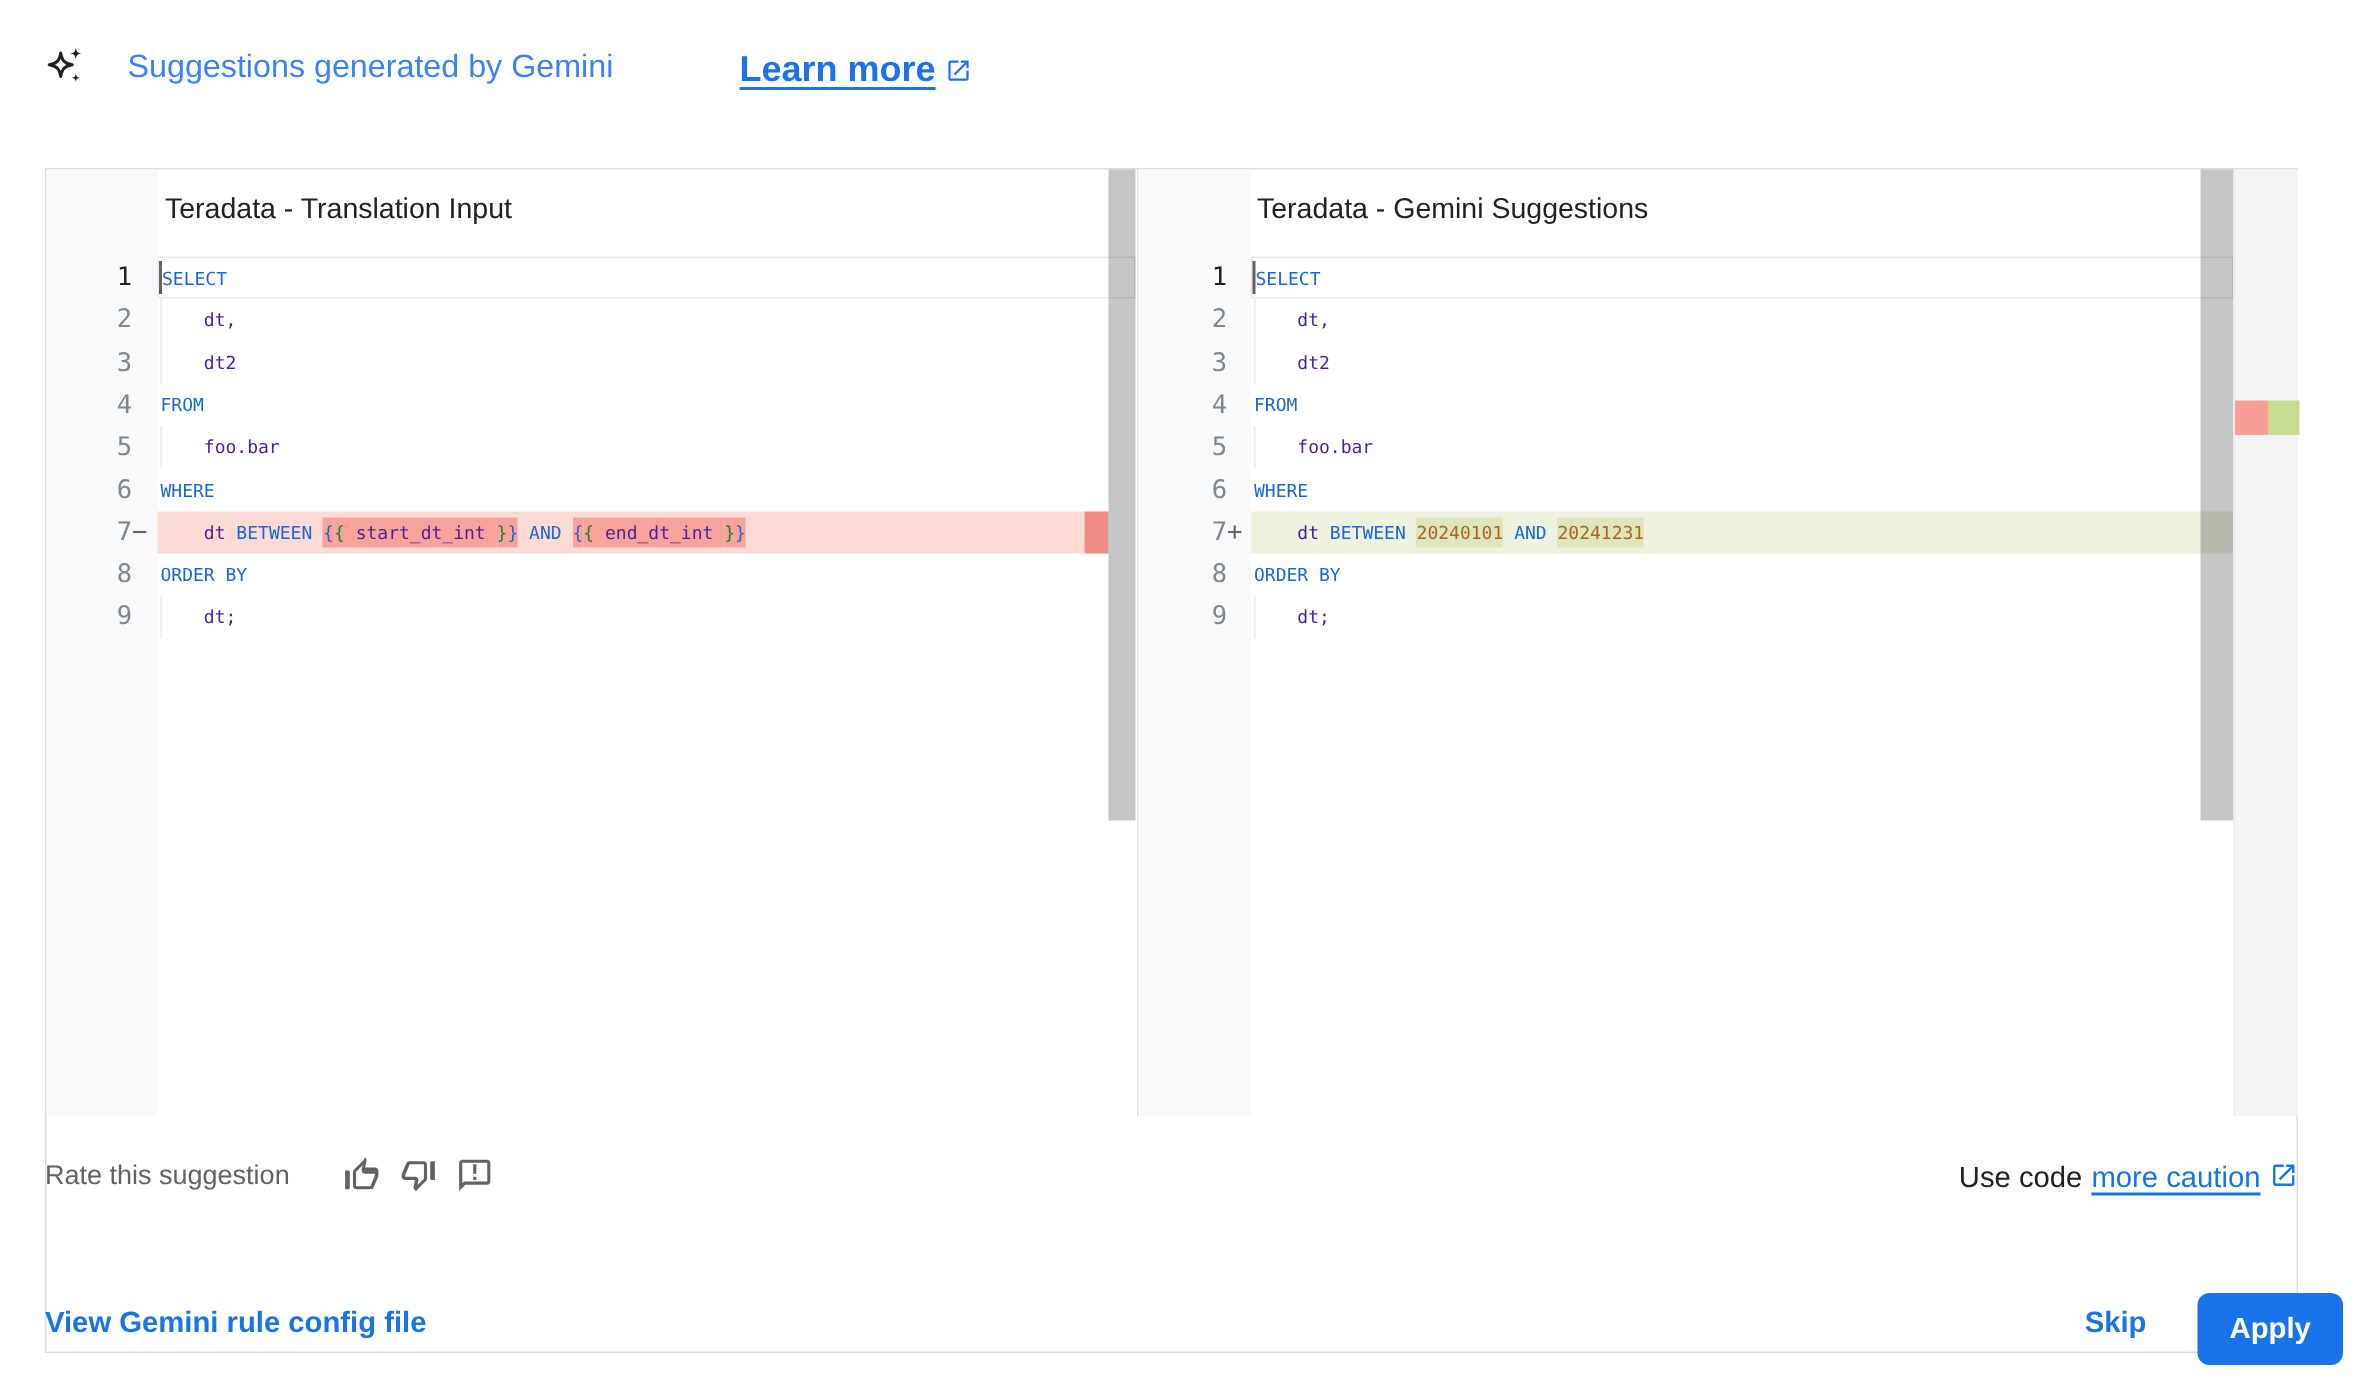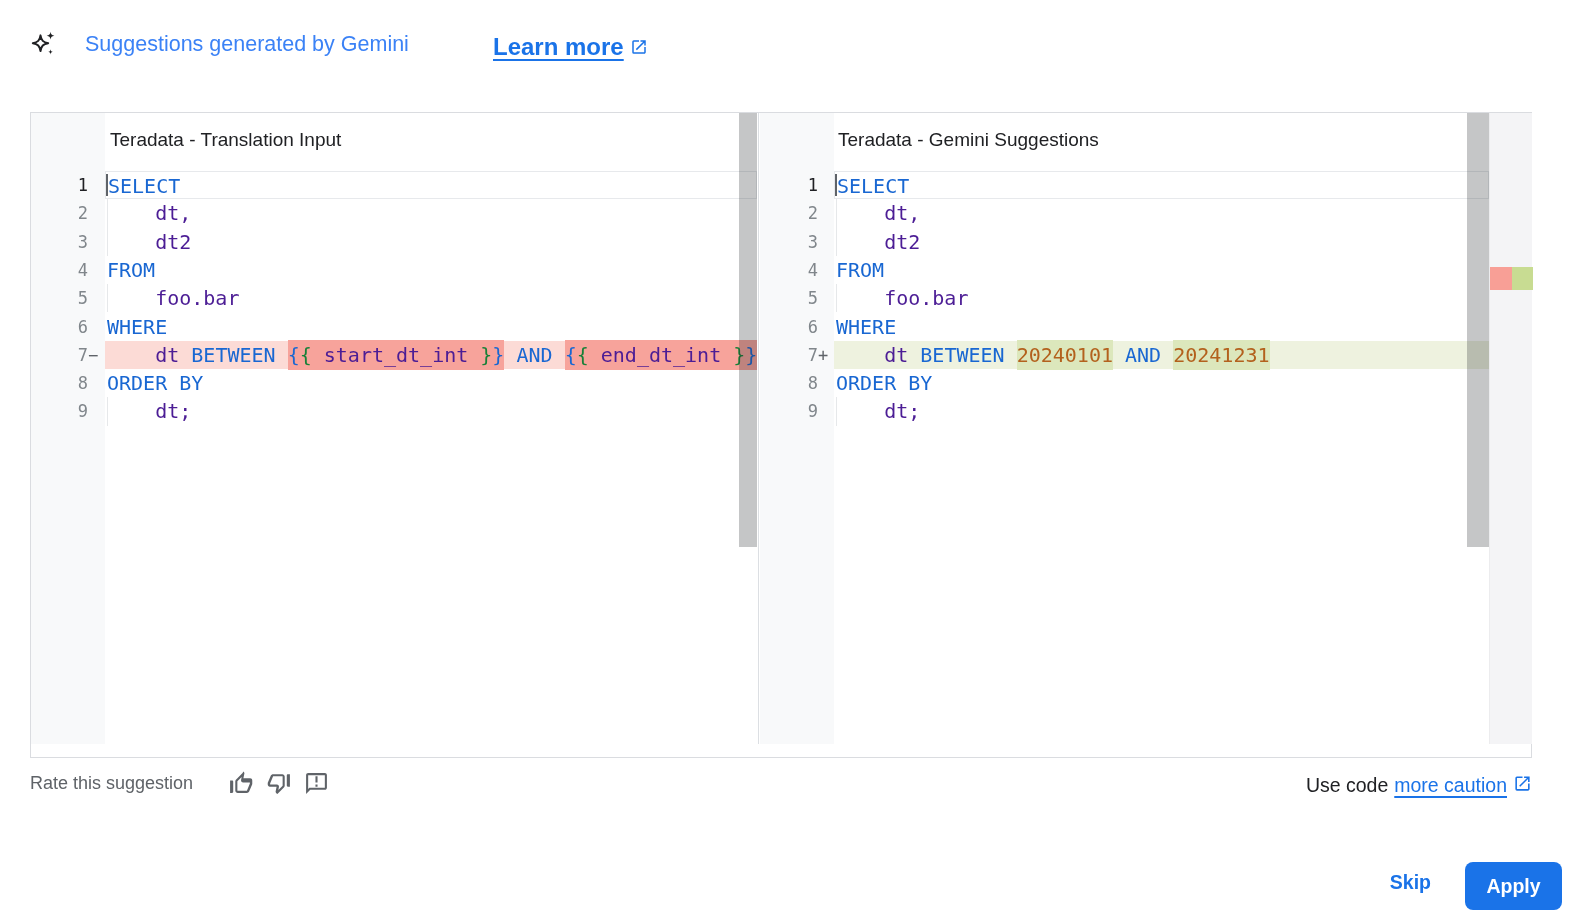--- a/index.html
+++ b/index.html
@@ -9,36 +9,36 @@
   
   .sparkle{position:absolute;left:30px;top:30px;width:28px;height:28px;}
   .page-title{position:absolute;left:85px;top:32px;font-size:21.5px;color:#3b82f6;}
   .learn-more{position:absolute;left:493px;top:33px;font-size:24px;font-weight:bold;
       color:var(--accent_blue,#1a73e8);cursor:pointer;display:flex;align-items:center;
       text-decoration:none;}
   .learn-more .lbl{text-decoration:underline;text-underline-offset:4px;text-decoration-thickness:2px;}
   .ext-icon{width:18px;height:18px;margin-left:6px;}
 
   
-  .diff{position:absolute;left:30px;top:112px;width:1502px;height:646px;
+  .diff{position:absolute;left:30px;top:112px;width:1502px;height:790px;
         border:1px solid #dadce0;box-sizing:border-box;background:#fff;}
   .gutter-bg{position:absolute;top:0;height:631px;width:74px;background:#f8f9fa;}
   .gutter-bg.gl{left:0;} .gutter-bg.gr{left:729px;}
   .divider{position:absolute;left:727px;top:0;width:1px;height:631px;background:#dcdfe3;}
   .ed-title{position:absolute;top:16px;font-size:19px;color:#202124;white-space:nowrap;}
   .ed-title.tl{left:79px;} .ed-title.tr{left:807px;}
 
   .gnum{position:absolute;height:28.3px;line-height:28.3px;text-align:right;
         font-family:"DejaVu Sans Mono",monospace;font-size:17px;color:#80868b;}
   .gnum.active{color:#202124;}
   .gsign{position:absolute;height:28.3px;line-height:28.3px;width:16px;text-align:left;
         font-family:"DejaVu Sans Mono",monospace;font-size:17px;color:#5f6368;}
 
   .crow{position:absolute;height:28.3px;line-height:28.3px;white-space:pre;z-index:0;
-        font-family:"DejaVu Sans Mono",monospace;font-size:20px;color:#202124;
+        font-family:"DejaVu Sans Mono",monospace;font-size:12px;color:#202124;
         padding-left:2px;box-sizing:border-box;}
   .crow.active{border:1px solid #e7e9ec;}
   .crow.active .cursor{position:absolute;left:0;top:2px;bottom:2px;width:1.5px;background:#5f6368;}
   .crow.guide::before{content:"";position:absolute;left:2px;top:0;bottom:0;width:1px;background:#e6e8ea;}
   .crow.del::before{content:"";position:absolute;left:0;top:0;bottom:0;width:618px;
         background:var(--del_line_bg,#fcdbd6);z-index:-1;}
   .crow.del::after{content:"";position:absolute;left:618px;top:0;bottom:0;width:16px;
         background:var(--del_marker,#ee8d84);z-index:-1;}
   .crow.ins::before{content:"";position:absolute;left:0;top:0;bottom:0;right:0;
         background:var(--ins_line_bg,#eef2df);z-index:-1;}
@@ -180,16 +180,17 @@
   </svg>
 
   <div class="use-code">
     <span>Use code</span>
     <a class="caution">more caution</a>
     <svg class="ext-icon" style="width:19px;height:19px" viewBox="0 0 24 24">
       <path fill="#1a73e8" d="M19 19H5V5h7V3H5a2 2 0 0 0-2 2v14a2 2 0 0 0 2 2h14c1.1 0 2-.9 2-2v-7h-2v7zM14 3v2h3.59l-9.83 9.83 1.41 1.41L19 6.41V10h2V3h-7z"></path>
     </svg>
   </div>
 
+  <a class="view-config">View Gemini rule config file</a>
   <button class="skip">Skip</button>
   <button class="apply">Apply</button>
 
 </div>
 
 </body></html>

